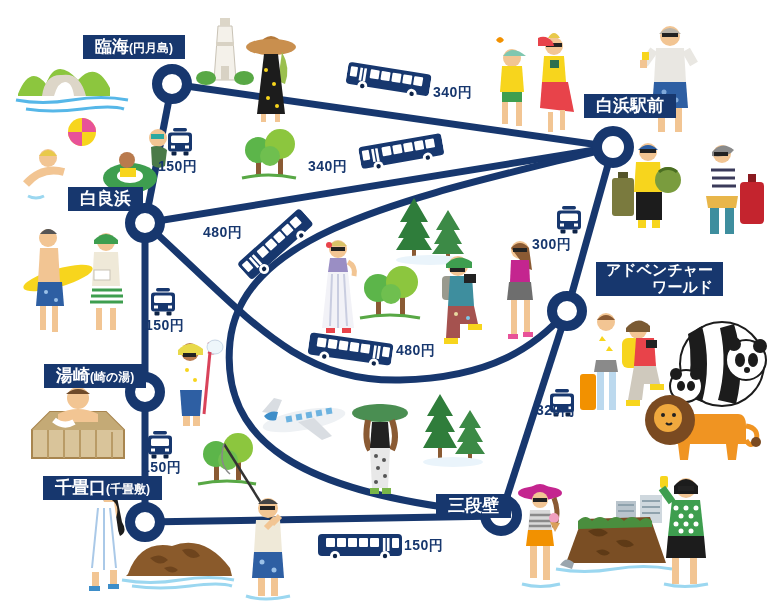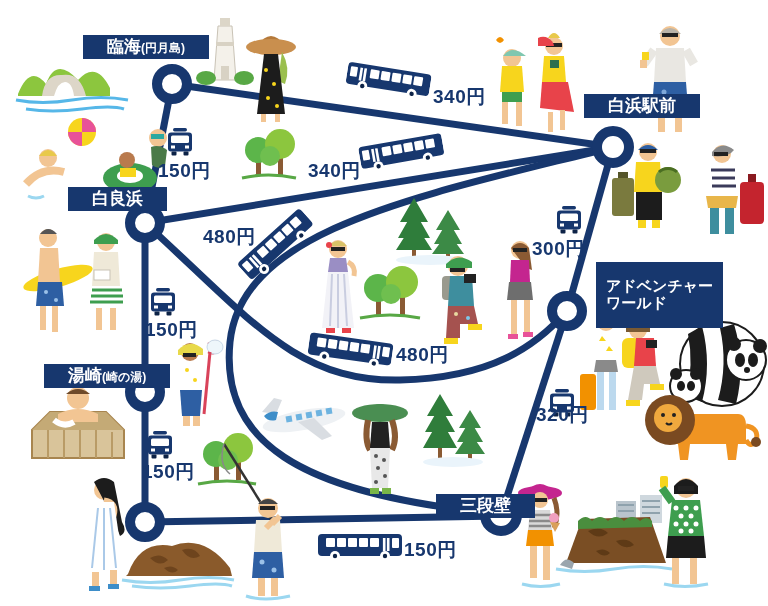--- a/index.html
+++ b/index.html
@@ -2,24 +2,24 @@
 <html><head>
 <meta charset="utf-8">
 <style>
   html,body{margin:0;padding:0;}
   body{width:768px;height:606px;position:relative;background:#ffffff;overflow:hidden;
        font-family:"Liberation Sans","DejaVu Sans",sans-serif;}
   #stage{position:absolute;inset:0;width:768px;height:606px;}
   svg.layer{position:absolute;left:0;top:0;}
   .ill{position:absolute;}
   .station{position:absolute;background:#17376e;color:#fff;font-weight:bold;
-           padding:2px 24px 3px;font-size:17px;line-height:1.12;white-space:nowrap;z-index:30;}
+           padding:2px 12px 3px;font-size:17px;line-height:1.12;white-space:nowrap;z-index:30;}
   .station .sub{font-size:12px;}
-  .station.twoline{text-align:left;font-size:15px;padding:16px 10px;}
-  .fare{position:absolute;z-index:25;color:#17376e;font-weight:bold;font-size:19px;
+  .station.twoline{text-align:right;font-size:15px;padding:0 10px;}
+  .fare{position:absolute;z-index:25;color:#17376e;font-weight:bold;font-size:14px;
         letter-spacing:.5px;white-space:nowrap;}
   .buswrap{position:absolute;z-index:24;}
   .flip{transform:scaleX(-1);}
 </style>
 </head>
 <body>
 
 <div id="stage">
 
   <svg class="layer" width="768" height="606">
@@ -134,20 +134,22 @@
         <use href="#busS"></use>
       </svg></div>
   <div class="fare" style="left:404px;top:537px">150円</div>
 
   <div class="station" style="left:83px;top:35px">
     <span>臨海</span><span class="sub">(円月島)</span></div>
   <div class="station" style="left:68px;top:187px">
     <span>白良浜</span></div>
   <div class="station" style="left:44px;top:364px">
     <span>湯崎</span><span class="sub">(崎の湯)</span></div>
+  <div class="station" style="left:43px;top:476px">
+    <span>千畳口</span><span class="sub">(千畳敷)</span></div>
   <div class="station" style="left:584px;top:94px">
     <span>白浜駅前</span></div>
   <div class="station twoline" style="left:596px;top:262px">
     <span>アドベンチャー</span><br>
     <span>ワールド</span></div>
   <div class="station" style="left:436px;top:494px">
     <span>三段壁</span></div>
 
   <svg class="ill" style="left:12px;top:52px" width="120" height="66">
     <path d="M6 42 Q18 12 34 32 Q44 4 66 28 Q84 8 98 36 L98 44 6 44Z" fill="#8cc63e"></path>

